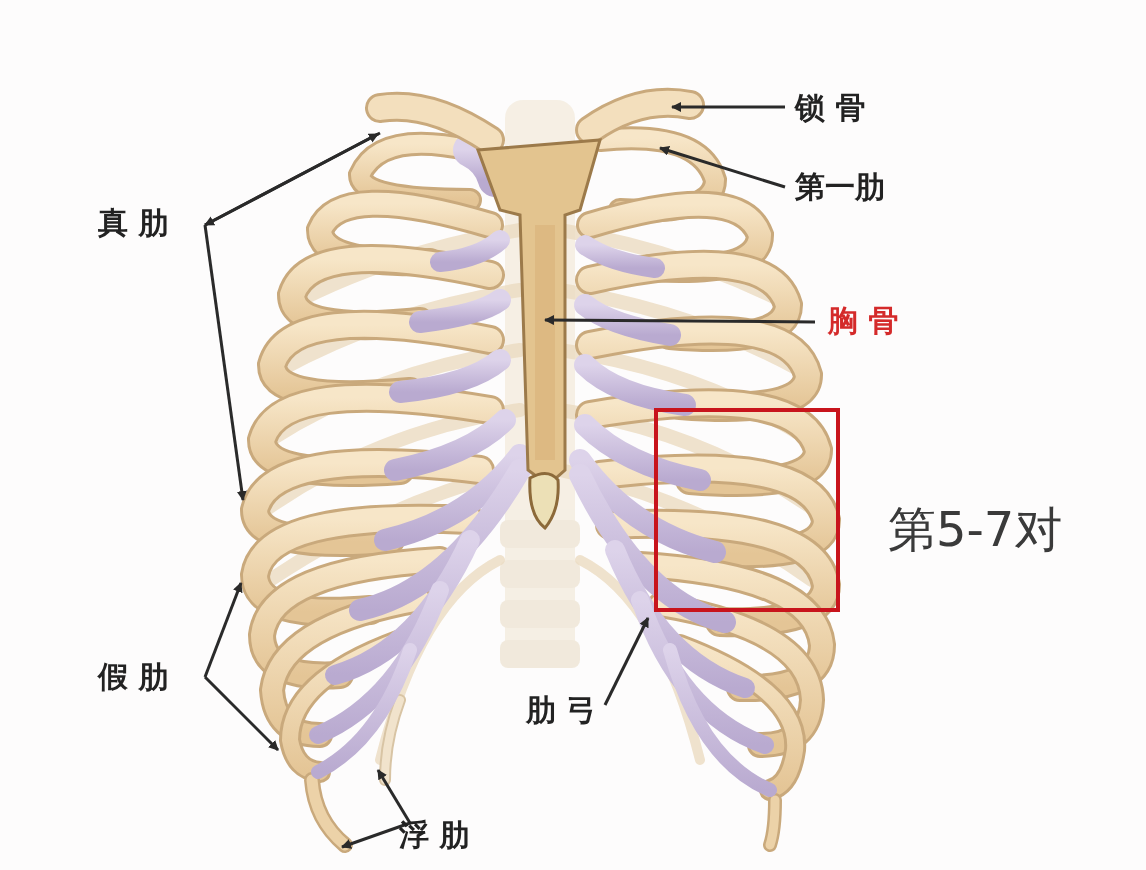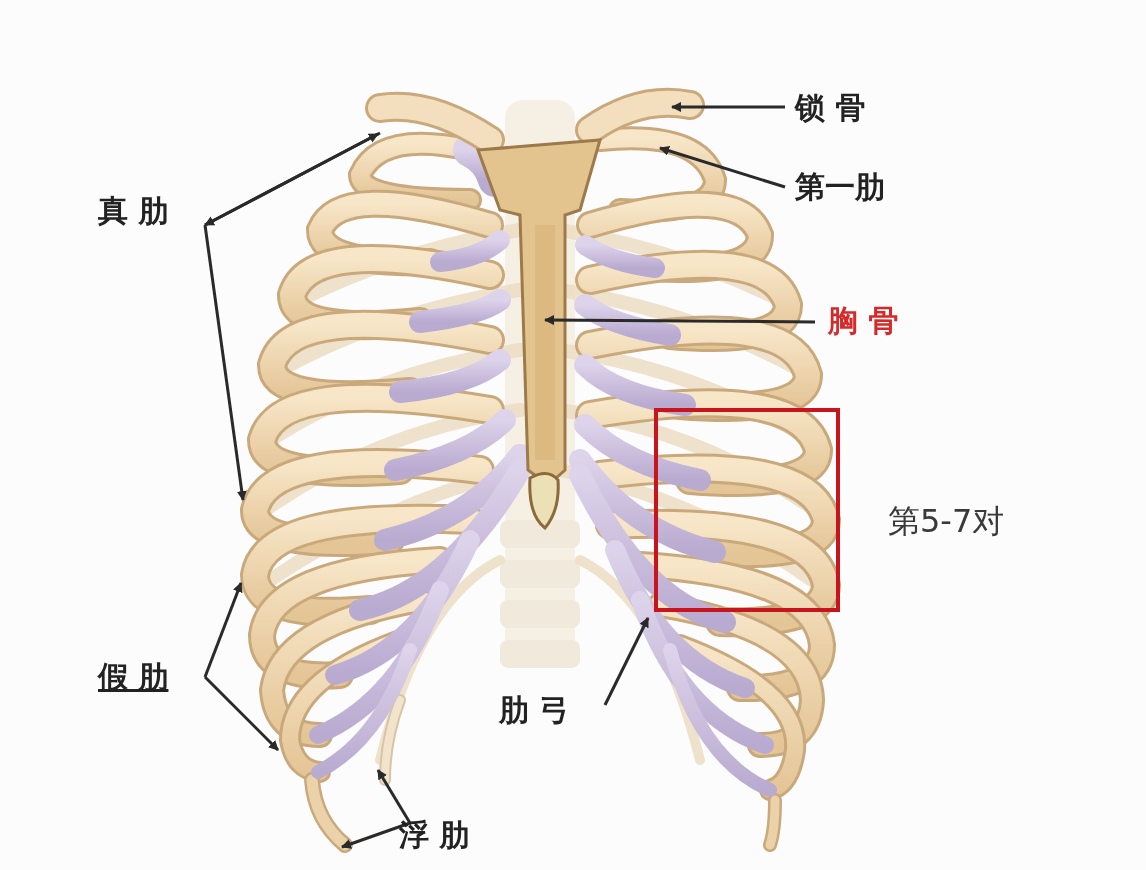--- a/index.html
+++ b/index.html
@@ -3,21 +3,21 @@
   <meta charset="utf-8">
   <style>
     html, body { margin: 0; padding: 0; background: #fdfcfc; }
     body { width: 1146px; height: 870px; overflow: hidden; position: relative;
            font-family: "DejaVu Sans", sans-serif; }
     #stage { position: absolute; left: 0; top: 0; width: 1146px; height: 870px; }
     svg.art { position: absolute; left: 0; top: 0; }
     .label { position: absolute; font-family: "DejaVu Serif", serif; font-weight: bold;
              font-size: 30px; color: #222; letter-spacing: 0; white-space: nowrap; line-height: 1; }
     .label.red { color: #d42a2a; text-align: right; }
-    .label.sans { font-family: "DejaVu Sans", sans-serif; font-weight: normal; font-size: 32px; color: #3a3a3a; }
+    .label.sans { font-family: "DejaVu Sans", sans-serif; font-weight: normal; font-size: 48px; color: #3a3a3a; }
   </style>
 </head>
 <body>
 
 <div id="stage">
 
   <svg class="art" width="1146" height="870" viewBox="0 0 1146 870">
     <defs>
       <linearGradient id="boneG" x1="0" y1="0" x2="0" y2="1">
         <stop offset="0" stop-color="#f7e6c8"></stop>
@@ -180,19 +180,19 @@
       <line x1="605" y1="705" x2="648" y2="618" marker-end="url(#arrowHead)"></line>
 
       <line x1="410" y1="823" x2="378" y2="770" marker-end="url(#arrowHead)"></line>
       <line x1="410" y1="823" x2="342" y2="847" marker-end="url(#arrowHead)"></line>
     </g>
   </svg>
 
   <div class="label" style="left:795px; top:93px;">锁 骨</div>
   <div class="label" style="left:795px; top:172px;text-align:center;">第一肋</div>
   <div class="label red" style="left:828px; top:306px;">胸 骨</div>
-  <div class="label" style="left:98px; top:196px;">真 肋</div>
-  <div class="label" style="left:98px; top:662px;text-decoration:underline;">假 肋</div>
+  <div class="label" style="left:98px; top:208px;">真 肋</div>
+  <div class="label" style="left:98px; top:662px;">假 肋</div>
   <div class="label" style="left:399px; top:820px;">浮 肋</div>
-  <div class="label" style="left:499px; top:695px;">肋 弓</div>
+  <div class="label" style="left:526px; top:695px;">肋 弓</div>
   <div class="label sans" style="left:888px; top:505px;">第5-7对</div>
 
 </div>
 
 </body></html>

